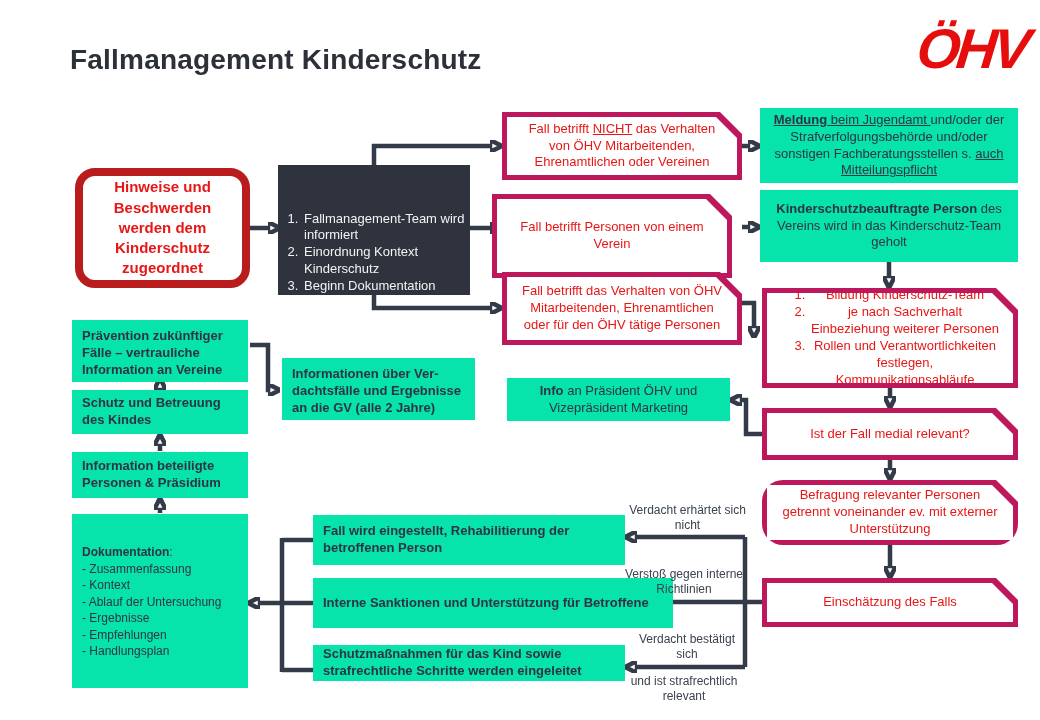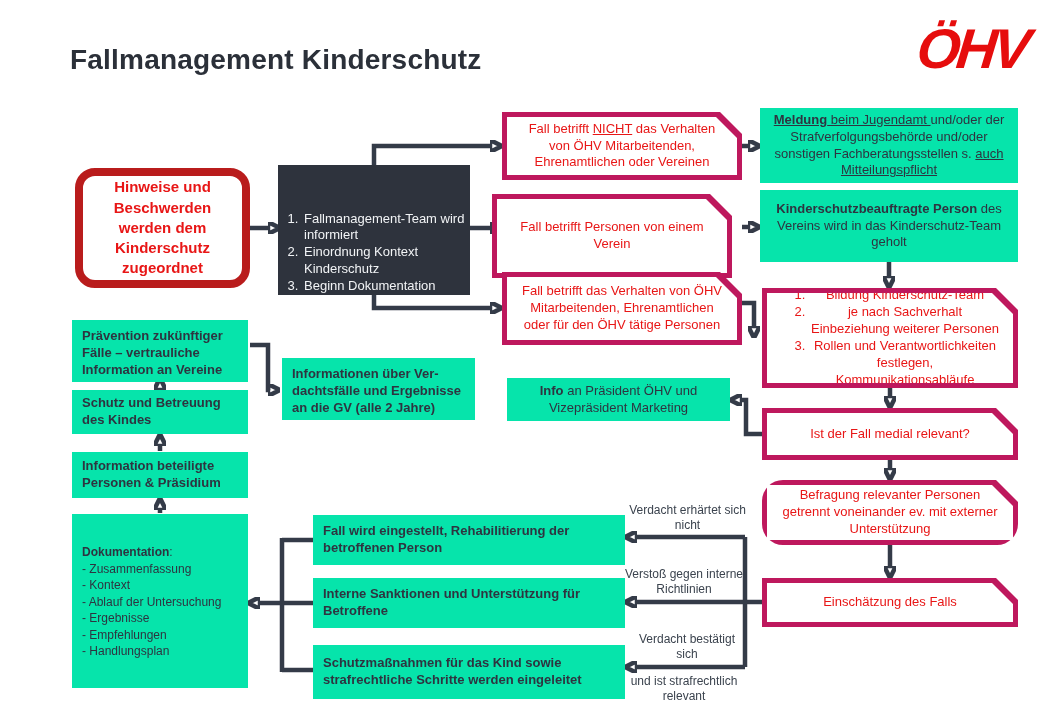--- a/index.html
+++ b/index.html
@@ -168,21 +168,21 @@
     <div class="doc-line">- Handlungsplan</div>
   </div>
 
   <div class="abs teal b" style="left:262px;top:358px;width:193px;height:62px;">
     <div>Informationen über Ver-</div>
     <div>dachtsfälle und Ergebnisse</div>
     <div>an die GV (alle 2 Jahre)</div>
   </div>
 
   <div class="abs teal b vcenter" style="left:293px;top:515px;width:312px;height:50px;">Fall wird eingestellt, Rehabilitierung der betroffenen Person</div>
-  <div class="abs teal b vcenter" style="left:293px;top:578px;width:312px;height:50px;">Interne Sanktionen und Unterstützung für Betroffene</div>
-  <div class="abs teal b vcenter" style="left:293px;top:645px;width:312px;height:54px;">Schutzmaßnahmen für das Kind sowie strafrechtliche Schritte werden eingeleitet</div>
+  <div class="abs teal b vcenter" style="left:293px;top:578px;width:360px;height:50px;">Interne Sanktionen und Unterstützung für Betroffene</div>
+  <div class="abs teal b vcenter" style="left:293px;top:645px;width:312px;height:36px;">Schutzmaßnahmen für das Kind sowie strafrechtliche Schritte werden eingeleitet</div>
 
   <div class="abs edge-label" style="left:605px;top:503px;width:125px;">Verdacht erhärtet sich nicht</div>
   <div class="abs edge-label" style="left:600px;top:567px;width:128px;">Verstoß gegen interne Richtlinien</div>
   <div class="abs edge-label" style="left:608px;top:632px;width:118px;">Verdacht bestätigt sich</div>
   <div class="abs edge-label" style="left:596px;top:674px;width:136px;">und ist strafrechtlich relevant</div>
 
 </div>
 
 </body></html>

